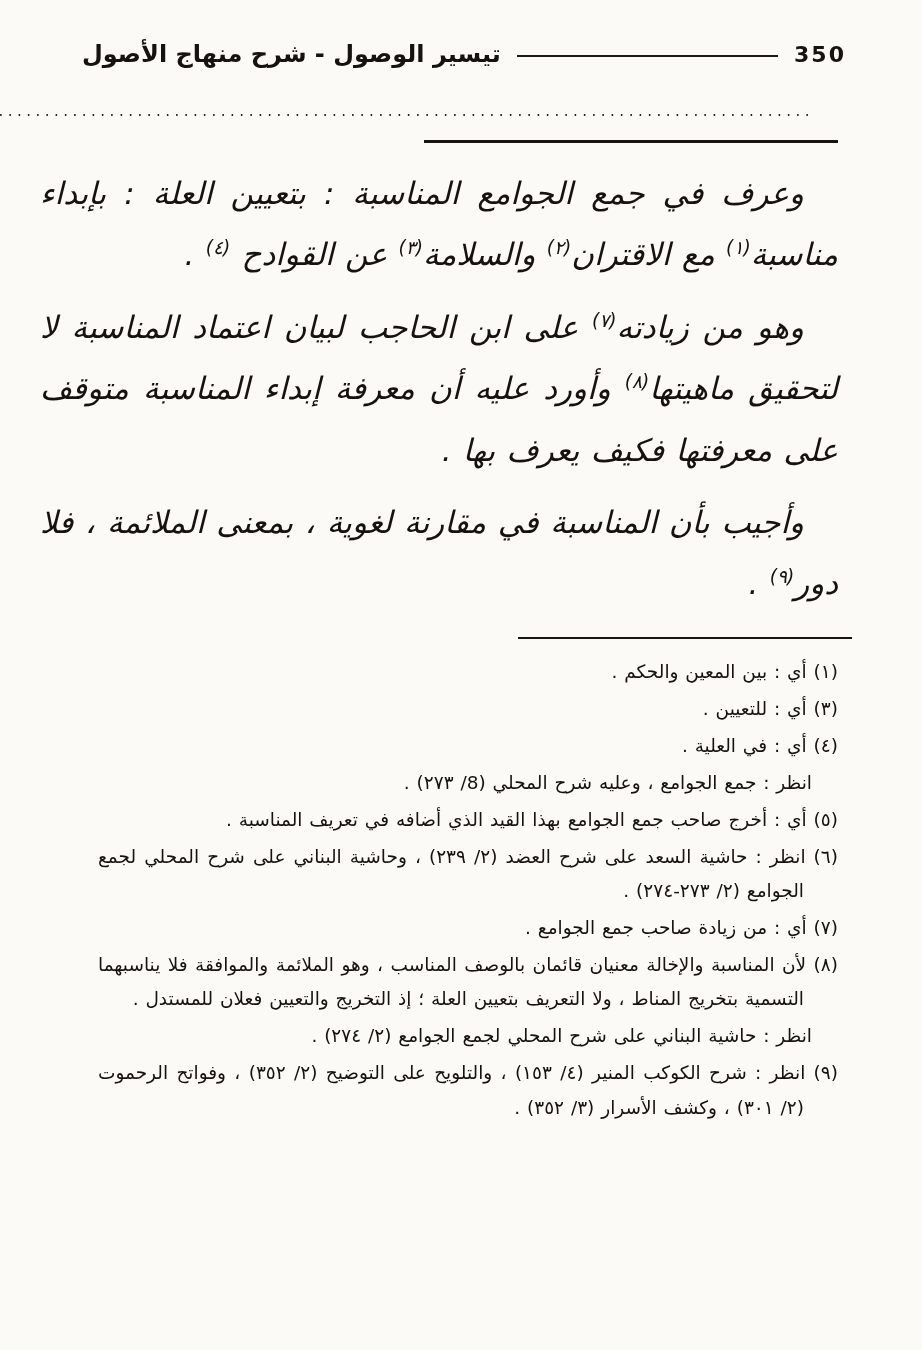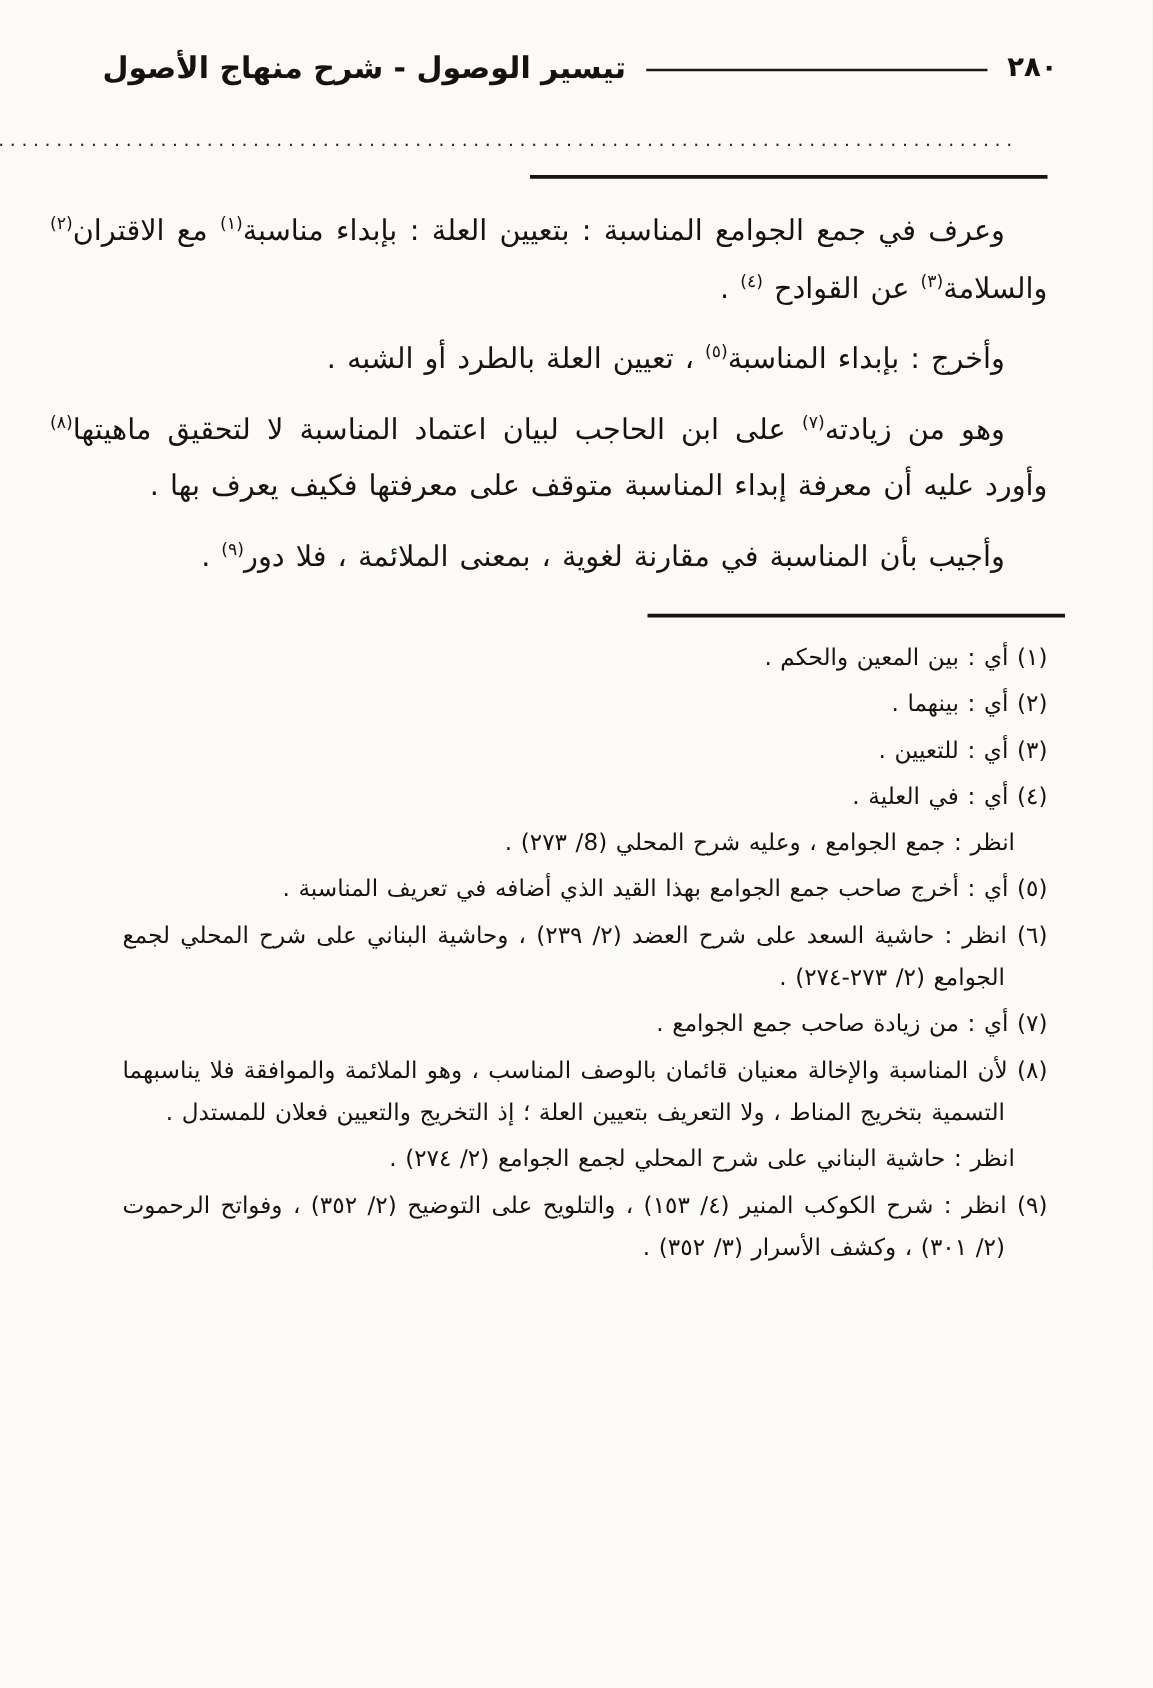--- a/index.html
+++ b/index.html
@@ -57,22 +57,23 @@
   
   .section-rule {
     width: 414px;
     height: 3px;
     background: #181410;
     margin: 20px 84px 0 auto;
   }
   
   .main-text {
     padding: 20px 84px 0 40px;
-    font-size: 23px;
+    font-size: 31px;
     line-height: 1.98;
+    font-style: italic;
   }
   .para {
     text-align: justify;
     text-align-last: right;
     text-indent: 34px;
     word-spacing: 1.5px;
   }
   .para + .para { margin-top: 11px; }
   .fnref {
     font-size: 0.60em;
@@ -107,41 +108,39 @@
     text-indent: 0;
   }
   .fn-marker { white-space: pre; }
 </style>
 </head>
 <body>
 
 <div class="page">
 
   <header class="page-header">
-    <span class="page-number">٢٨٠</span>
+    <span class="page-number">350</span>
     <span class="header-rule"></span>
     <span class="book-title">تيسير الوصول - شرح منهاج الأصول</span>
   </header>
 
   <div class="ellipsis-row">........................................................................................................</div>
 
   <div class="section-rule"></div>
 
   <main class="main-text">
       <p class="para"><span>وعرف في جمع الجوامع المناسبة : بتعيين العلة : بإبداء مناسبة</span><span class="fnref">(١)</span><span> مع الاقتران</span><span class="fnref">(٢)</span><span> والسلامة</span><span class="fnref">(٣)</span><span> عن القوادح </span><span class="fnref">(٤)</span><span> .</span></p>
-      <p class="para"><span>وأخرج : بإبداء المناسبة</span><span class="fnref">(٥)</span><span> ، تعيين العلة بالطرد أو الشبه .</span></p>
       <p class="para"><span>وهو من زيادته</span><span class="fnref">(٧)</span><span> على ابن الحاجب لبيان اعتماد المناسبة لا لتحقيق ماهيتها</span><span class="fnref">(٨)</span><span> وأورد عليه أن معرفة إبداء المناسبة متوقف على معرفتها فكيف يعرف بها .</span></p>
       <p class="para"><span>وأجيب بأن المناسبة في مقارنة لغوية ، بمعنى الملائمة ، فلا دور</span><span class="fnref">(٩)</span><span> .</span></p>
     </main>
 
   <div class="footnote-rule"></div>
 
   <section class="footnotes">
       <div class="footnote"><span class="fn-marker">(١) </span><span>أي : بين المعين والحكم .</span></div>
-      <div class="footnote"><span class="fn-marker">(٢) </span><span>أي : بينهما .</span></div>
       <div class="footnote"><span class="fn-marker">(٣) </span><span>أي : للتعيين .</span></div>
       <div class="footnote"><span class="fn-marker">(٤) </span><span>أي : في العلية .</span></div>
       <div class="footnote continuation"><span>انظر : جمع الجوامع ، وعليه شرح المحلي (8/ ٢٧٣) .</span></div>
       <div class="footnote"><span class="fn-marker">(٥) </span><span>أي : أخرج صاحب جمع الجوامع بهذا القيد الذي أضافه في تعريف المناسبة .</span></div>
       <div class="footnote"><span class="fn-marker">(٦) </span><span>انظر : حاشية السعد على شرح العضد (٢/ ٢٣٩) ، وحاشية البناني على شرح المحلي لجمع الجوامع (٢/ ٢٧٣-٢٧٤) .</span></div>
       <div class="footnote"><span class="fn-marker">(٧) </span><span>أي : من زيادة صاحب جمع الجوامع .</span></div>
       <div class="footnote"><span class="fn-marker">(٨) </span><span>لأن المناسبة والإخالة معنيان قائمان بالوصف المناسب ، وهو الملائمة والموافقة فلا يناسبهما التسمية بتخريج المناط ، ولا التعريف بتعيين العلة ؛ إذ التخريج والتعيين فعلان للمستدل .</span></div>
       <div class="footnote continuation"><span>انظر : حاشية البناني على شرح المحلي لجمع الجوامع (٢/ ٢٧٤) .</span></div>
       <div class="footnote"><span class="fn-marker">(٩) </span><span>انظر : شرح الكوكب المنير (٤/ ١٥٣) ، والتلويح على التوضيح (٢/ ٣٥٢) ، وفواتح الرحموت (٢/ ٣٠١) ، وكشف الأسرار (٣/ ٣٥٢) .</span></div>
     </section>

